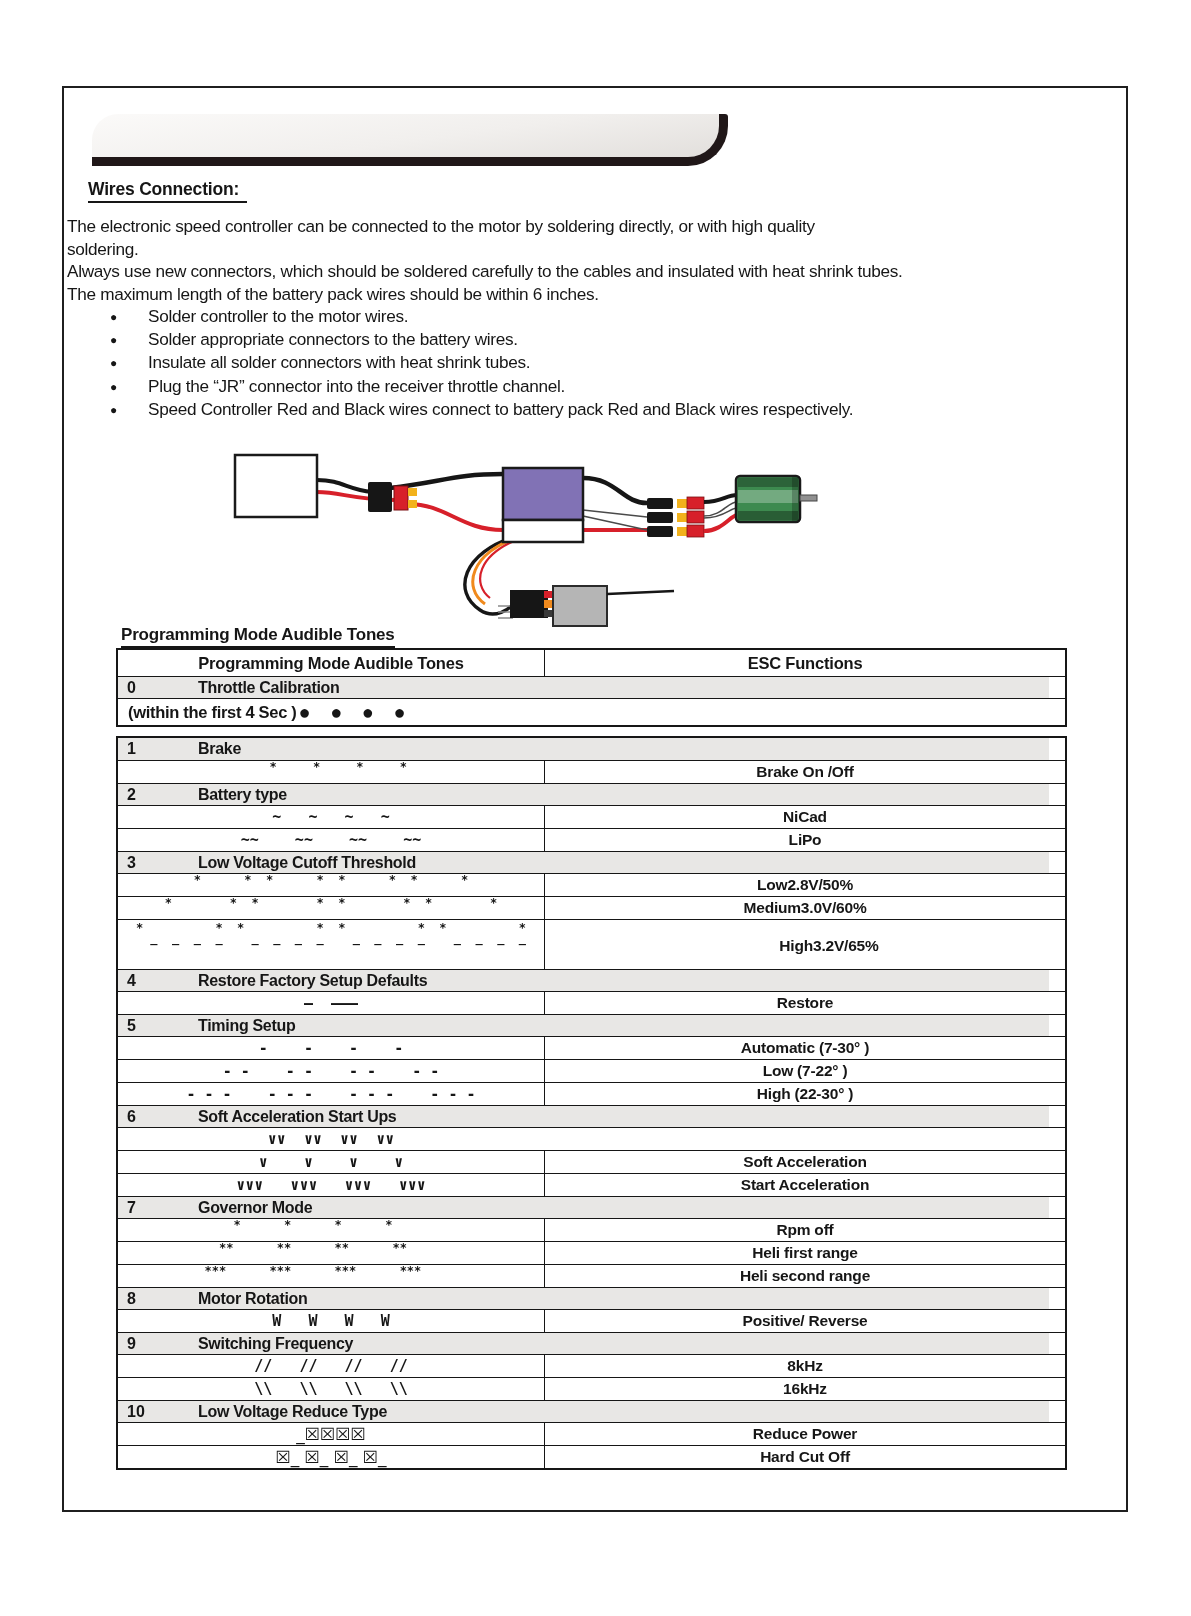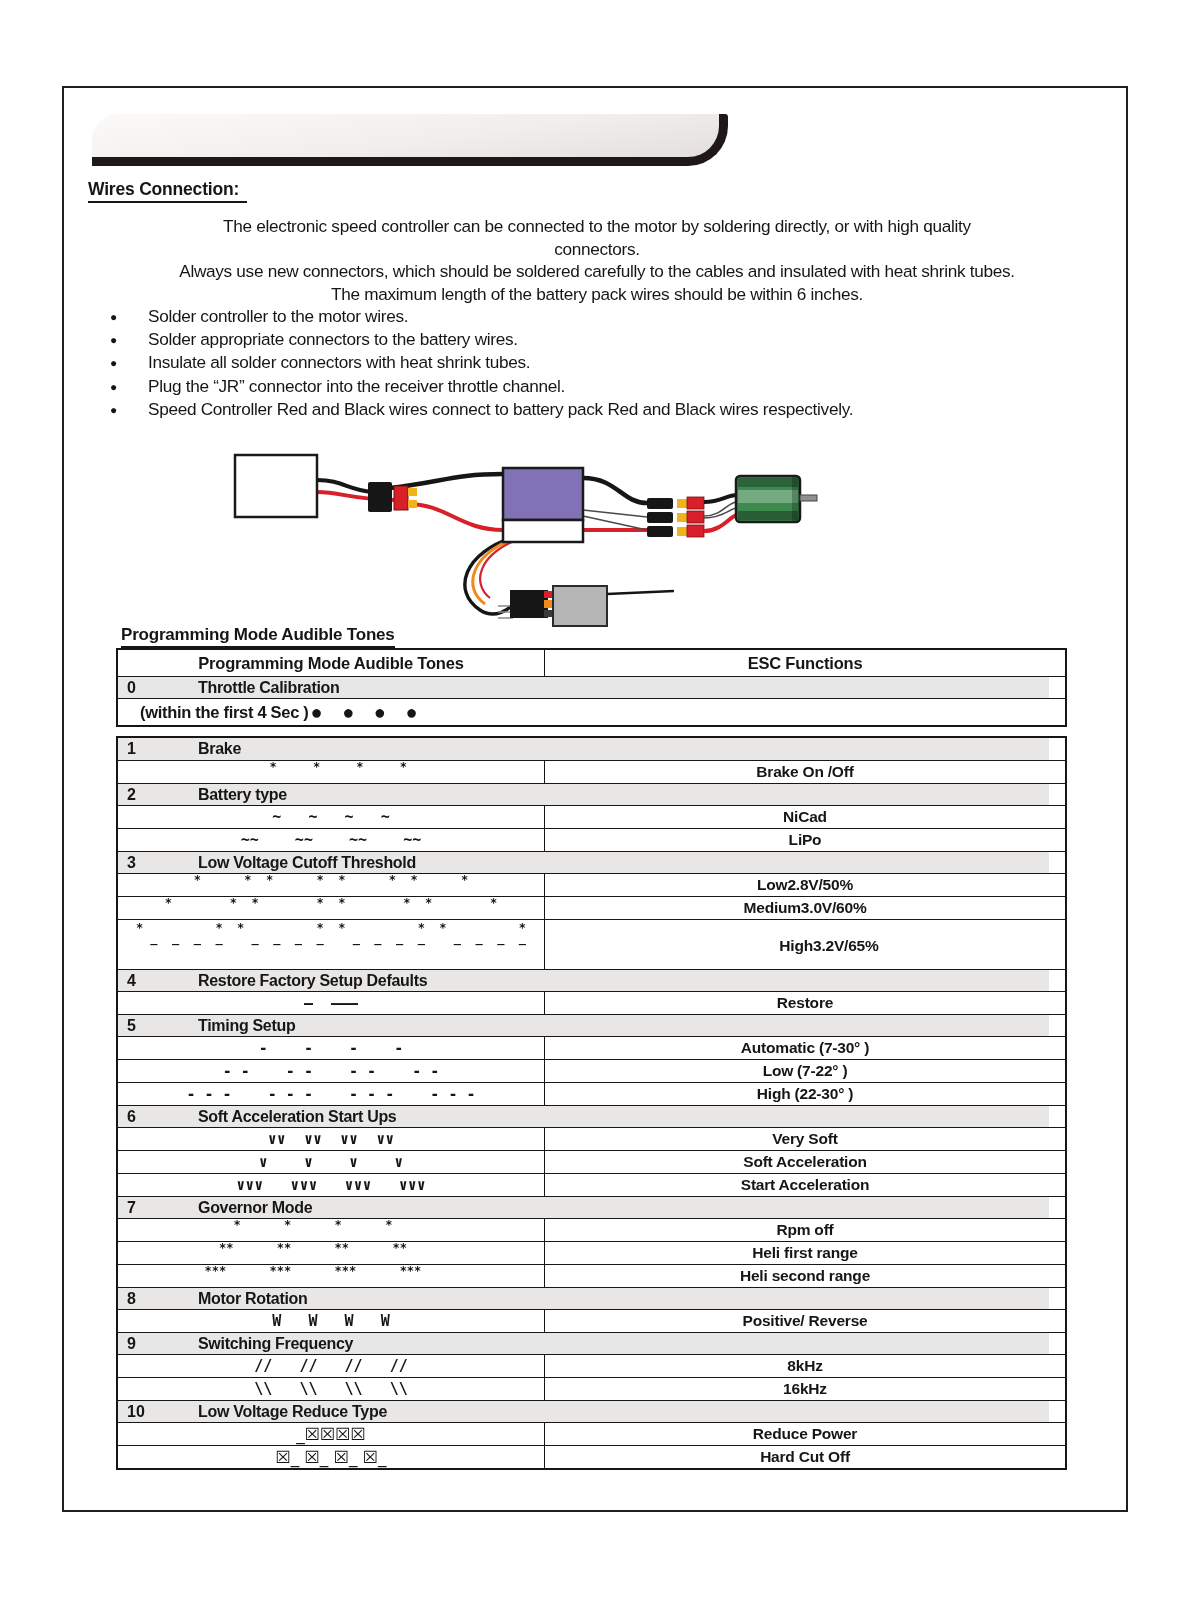--- a/index.html
+++ b/index.html
@@ -16,21 +16,21 @@
     position:absolute;left:28px;top:26px;width:636px;height:52px;
     background:linear-gradient(172deg,#fbfaf9 0%,#f1efed 55%,#e2dfdc 100%);
     border-top-left-radius:26px;border-top-right-radius:3px;
     border-bottom:9px solid #201718;border-right:9px solid #201718;
     border-bottom-right-radius:40px;box-sizing:border-box;
   }
   .wires-heading{
     position:absolute;left:24px;top:91px;font-size:17.5px;font-weight:700;
     border-bottom:2.5px solid #161616;padding:0 8px 1px 0;letter-spacing:-0.2px;
   }
-  .para{position:absolute;left:3px;top:127px;width:1060px;font-size:17.2px;line-height:22.5px;letter-spacing:-0.3px;text-align:center;}
+  .para{position:absolute;left:3px;top:127px;width:1060px;font-size:17.2px;line-height:22.5px;letter-spacing:-0.3px;}
   .bullets{position:absolute;left:46px;top:218px;width:1010px;font-size:17.2px;letter-spacing:-0.3px;}
   .bullet-row{display:flex;align-items:baseline;height:23.2px;}
   .bullet-dot{font-size:12px;width:38px;flex:0 0 38px;position:relative;top:-1px;}
   
   .diagram{position:absolute;left:158px;top:352px;width:600px;height:195px;}
   
   .tones-heading{
     position:absolute;left:57px;top:537px;font-size:17px;font-weight:700;
     border-bottom:2.5px solid #161616;padding-bottom:1px;letter-spacing:-0.2px;
   }
@@ -57,35 +57,35 @@
   .tcell{box-sizing:border-box;}
   .tonecell{width:426px;flex:0 0 426px;display:flex;justify-content:center;align-items:center;align-self:stretch;overflow:hidden;}
   .tall .tonecell{align-items:flex-start;padding-top:3px;}
   .func{flex:1;border-left:1.5px solid #161616;align-self:stretch;display:flex;align-items:center;justify-content:center;
         font-size:15.5px;font-weight:700;letter-spacing:-0.2px;}
   .two{font-family:"DejaVu Sans Mono","DejaVu Sans",monospace;font-weight:700;font-size:12px;line-height:10px;white-space:pre;}
   .sym{font-family:"DejaVu Sans Mono","DejaVu Sans",monospace;font-weight:700;font-size:15px;line-height:15px;white-space:pre;}
   .boxes{font-family:"DejaVu Sans","Liberation Sans",sans-serif;font-weight:400;font-size:17px;line-height:17px;white-space:pre;}
   .r0row{height:22px;}
   .withinrow{height:27px;}
-  .within-label{padding-left:22px;font-size:16.5px;font-weight:700;letter-spacing:-0.3px;}
+  .within-label{padding-left:10px;font-size:16.5px;font-weight:700;letter-spacing:-0.3px;}
   .within-dots{font-size:20px;letter-spacing:7px;position:relative;top:0px;margin-left:2px;}
 </style>
 </head>
 <body>
 
 <div class="page">
 
   <div class="topbar"></div>
 
   <div class="wires-heading">Wires Connection:</div>
 
   <div class="para">
     <div>The electronic speed controller can be connected to the motor by soldering directly, or with high quality</div>
-    <div>connectors.</div>
+    <div>soldering.</div>
     <div>Always use new connectors, which should be soldered carefully to the cables and insulated with heat shrink tubes.</div>
     <div>The maximum length of the battery pack wires should be within 6 inches.</div>
   </div>
 
   <div class="bullets">
     <div class="bullet-row">
       <span class="bullet-dot">●</span>
       <span>Solder controller to the motor wires.</span>
     </div>
     <div class="bullet-row">
@@ -252,21 +252,20 @@
       <div class="tcell tonecell sym">- - -    - - -    - - -    - - -</div>
       <div class="tcell func">High (22-30° )</div>
     </div>
 
     <div class="trow sec">
       <span class="num">6</span>
       <span class="stitle">Soft Acceleration Start Ups</span>
     </div>
     <div class="trow opt">
       <div class="tcell tonecell sym">∨∨  ∨∨  ∨∨  ∨∨</div>
-      <div class="tcell func">Very Soft</div>
     </div>
     <div class="trow opt">
       <div class="tcell tonecell sym">∨    ∨    ∨    ∨</div>
       <div class="tcell func">Soft Acceleration</div>
     </div>
     <div class="trow opt">
       <div class="tcell tonecell sym">∨∨∨   ∨∨∨   ∨∨∨   ∨∨∨</div>
       <div class="tcell func">Start Acceleration</div>
     </div>
 

